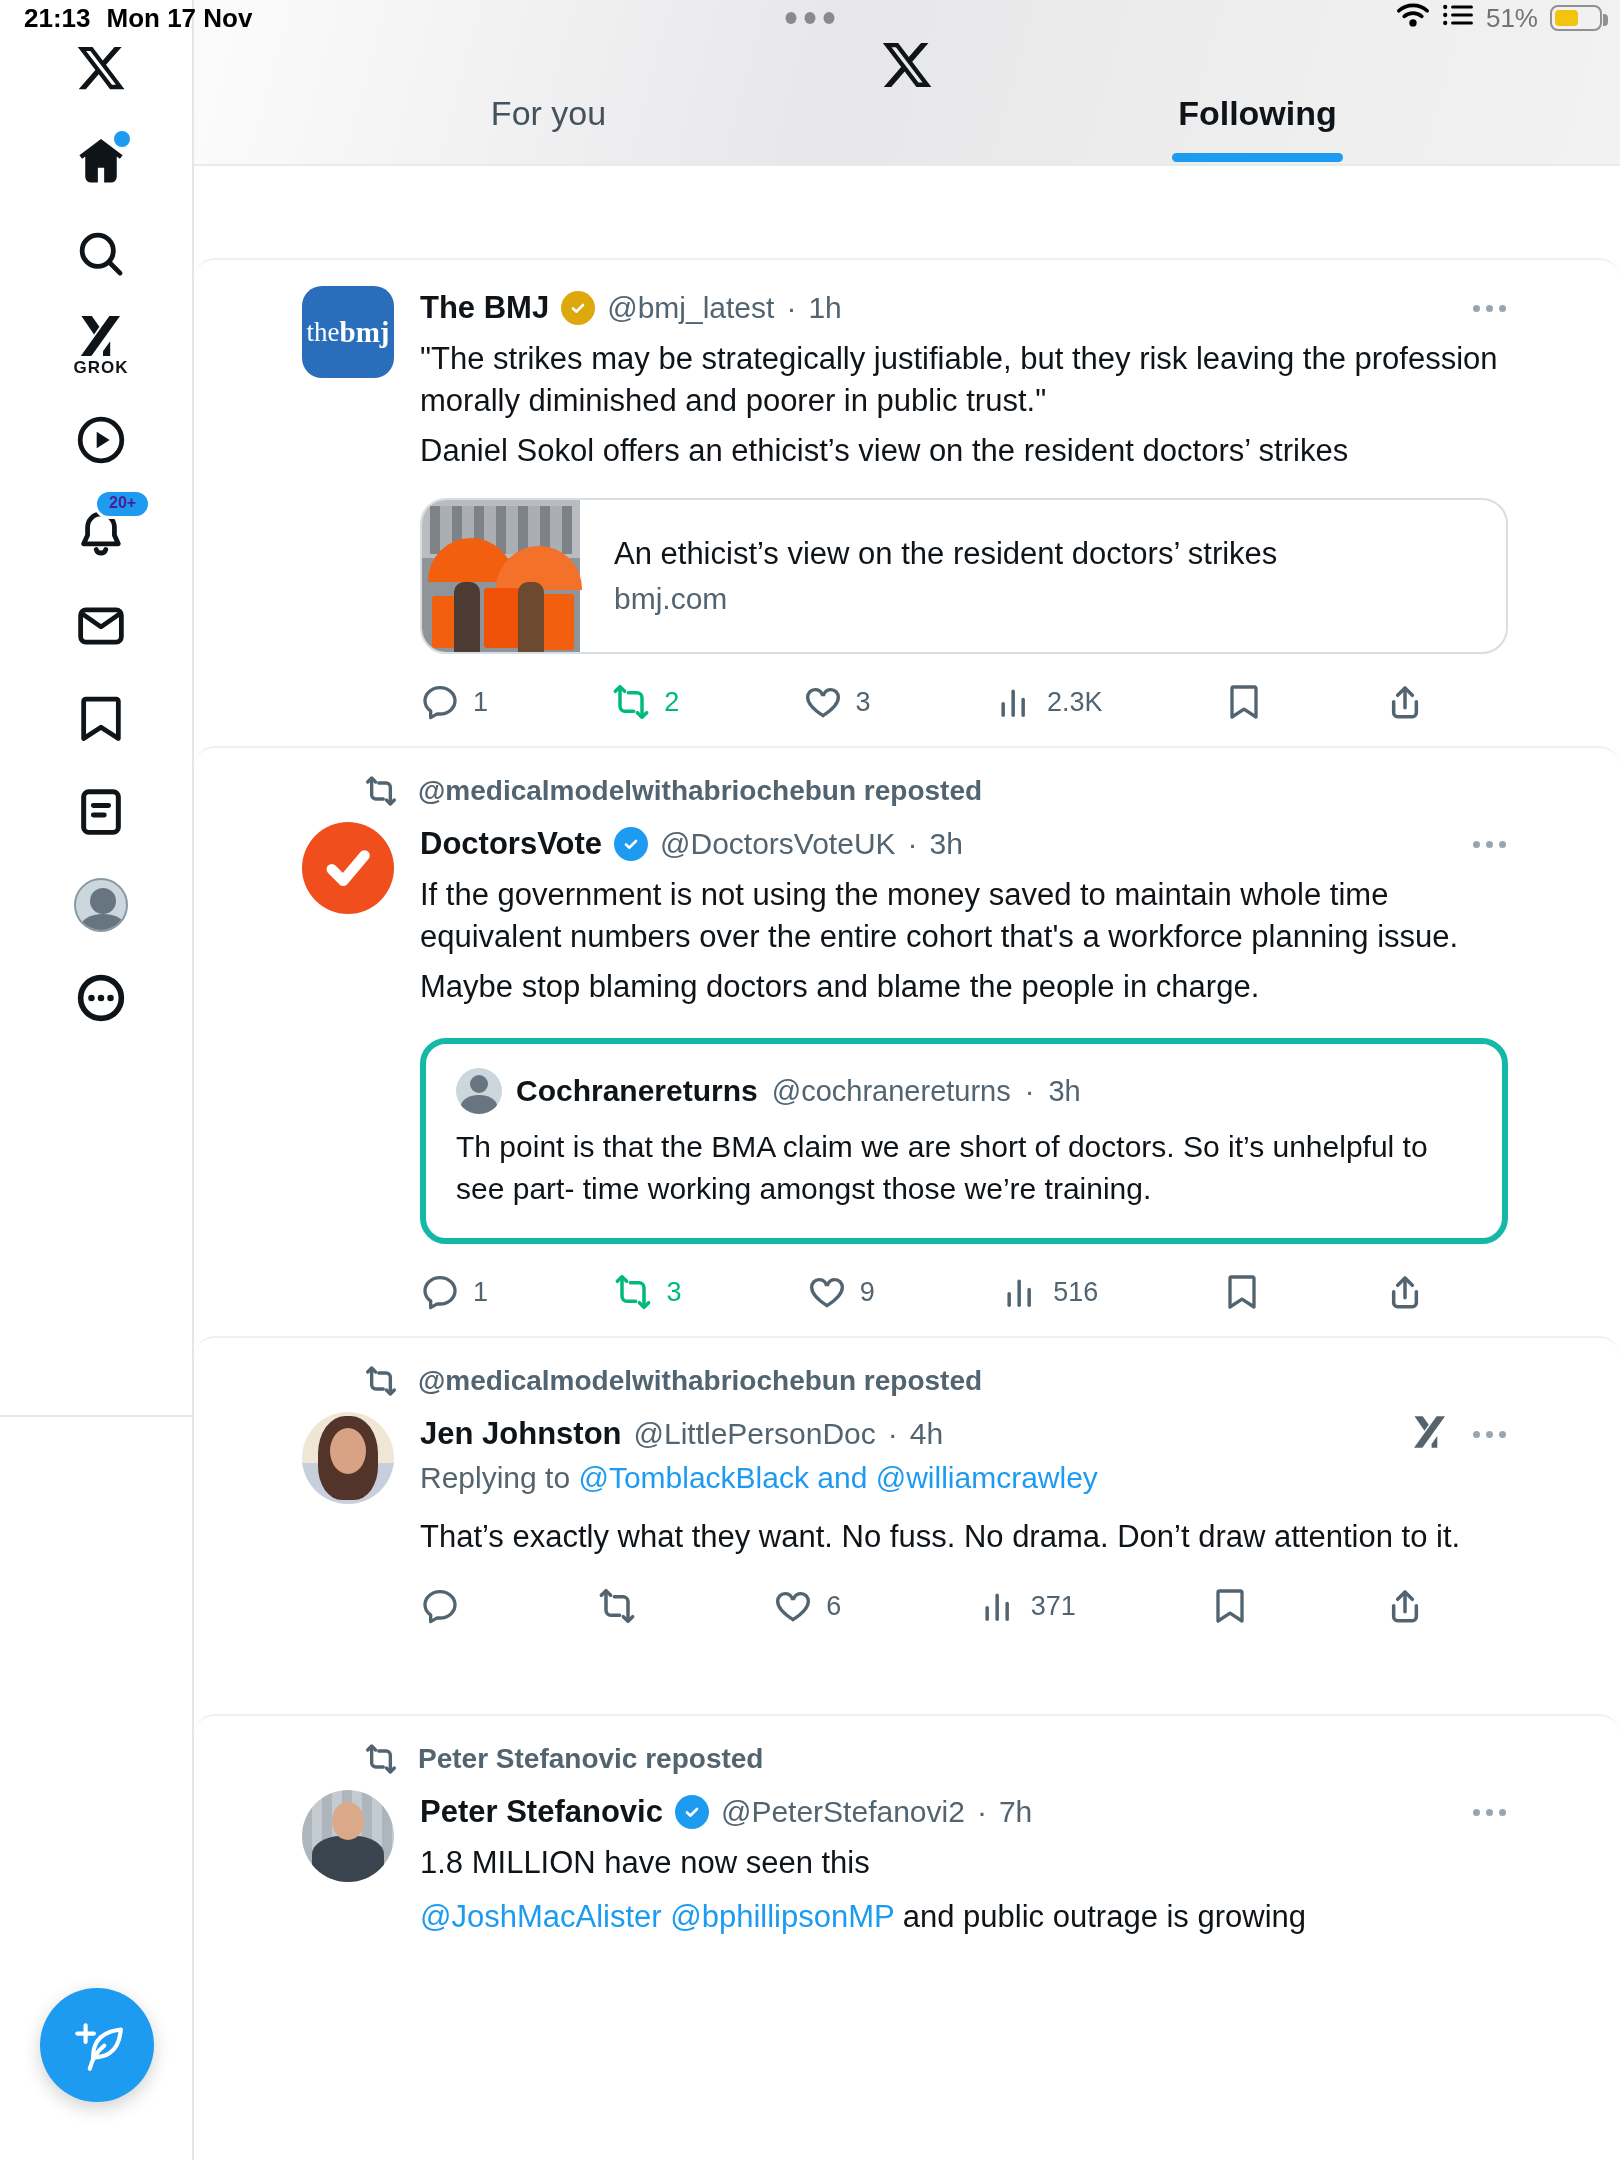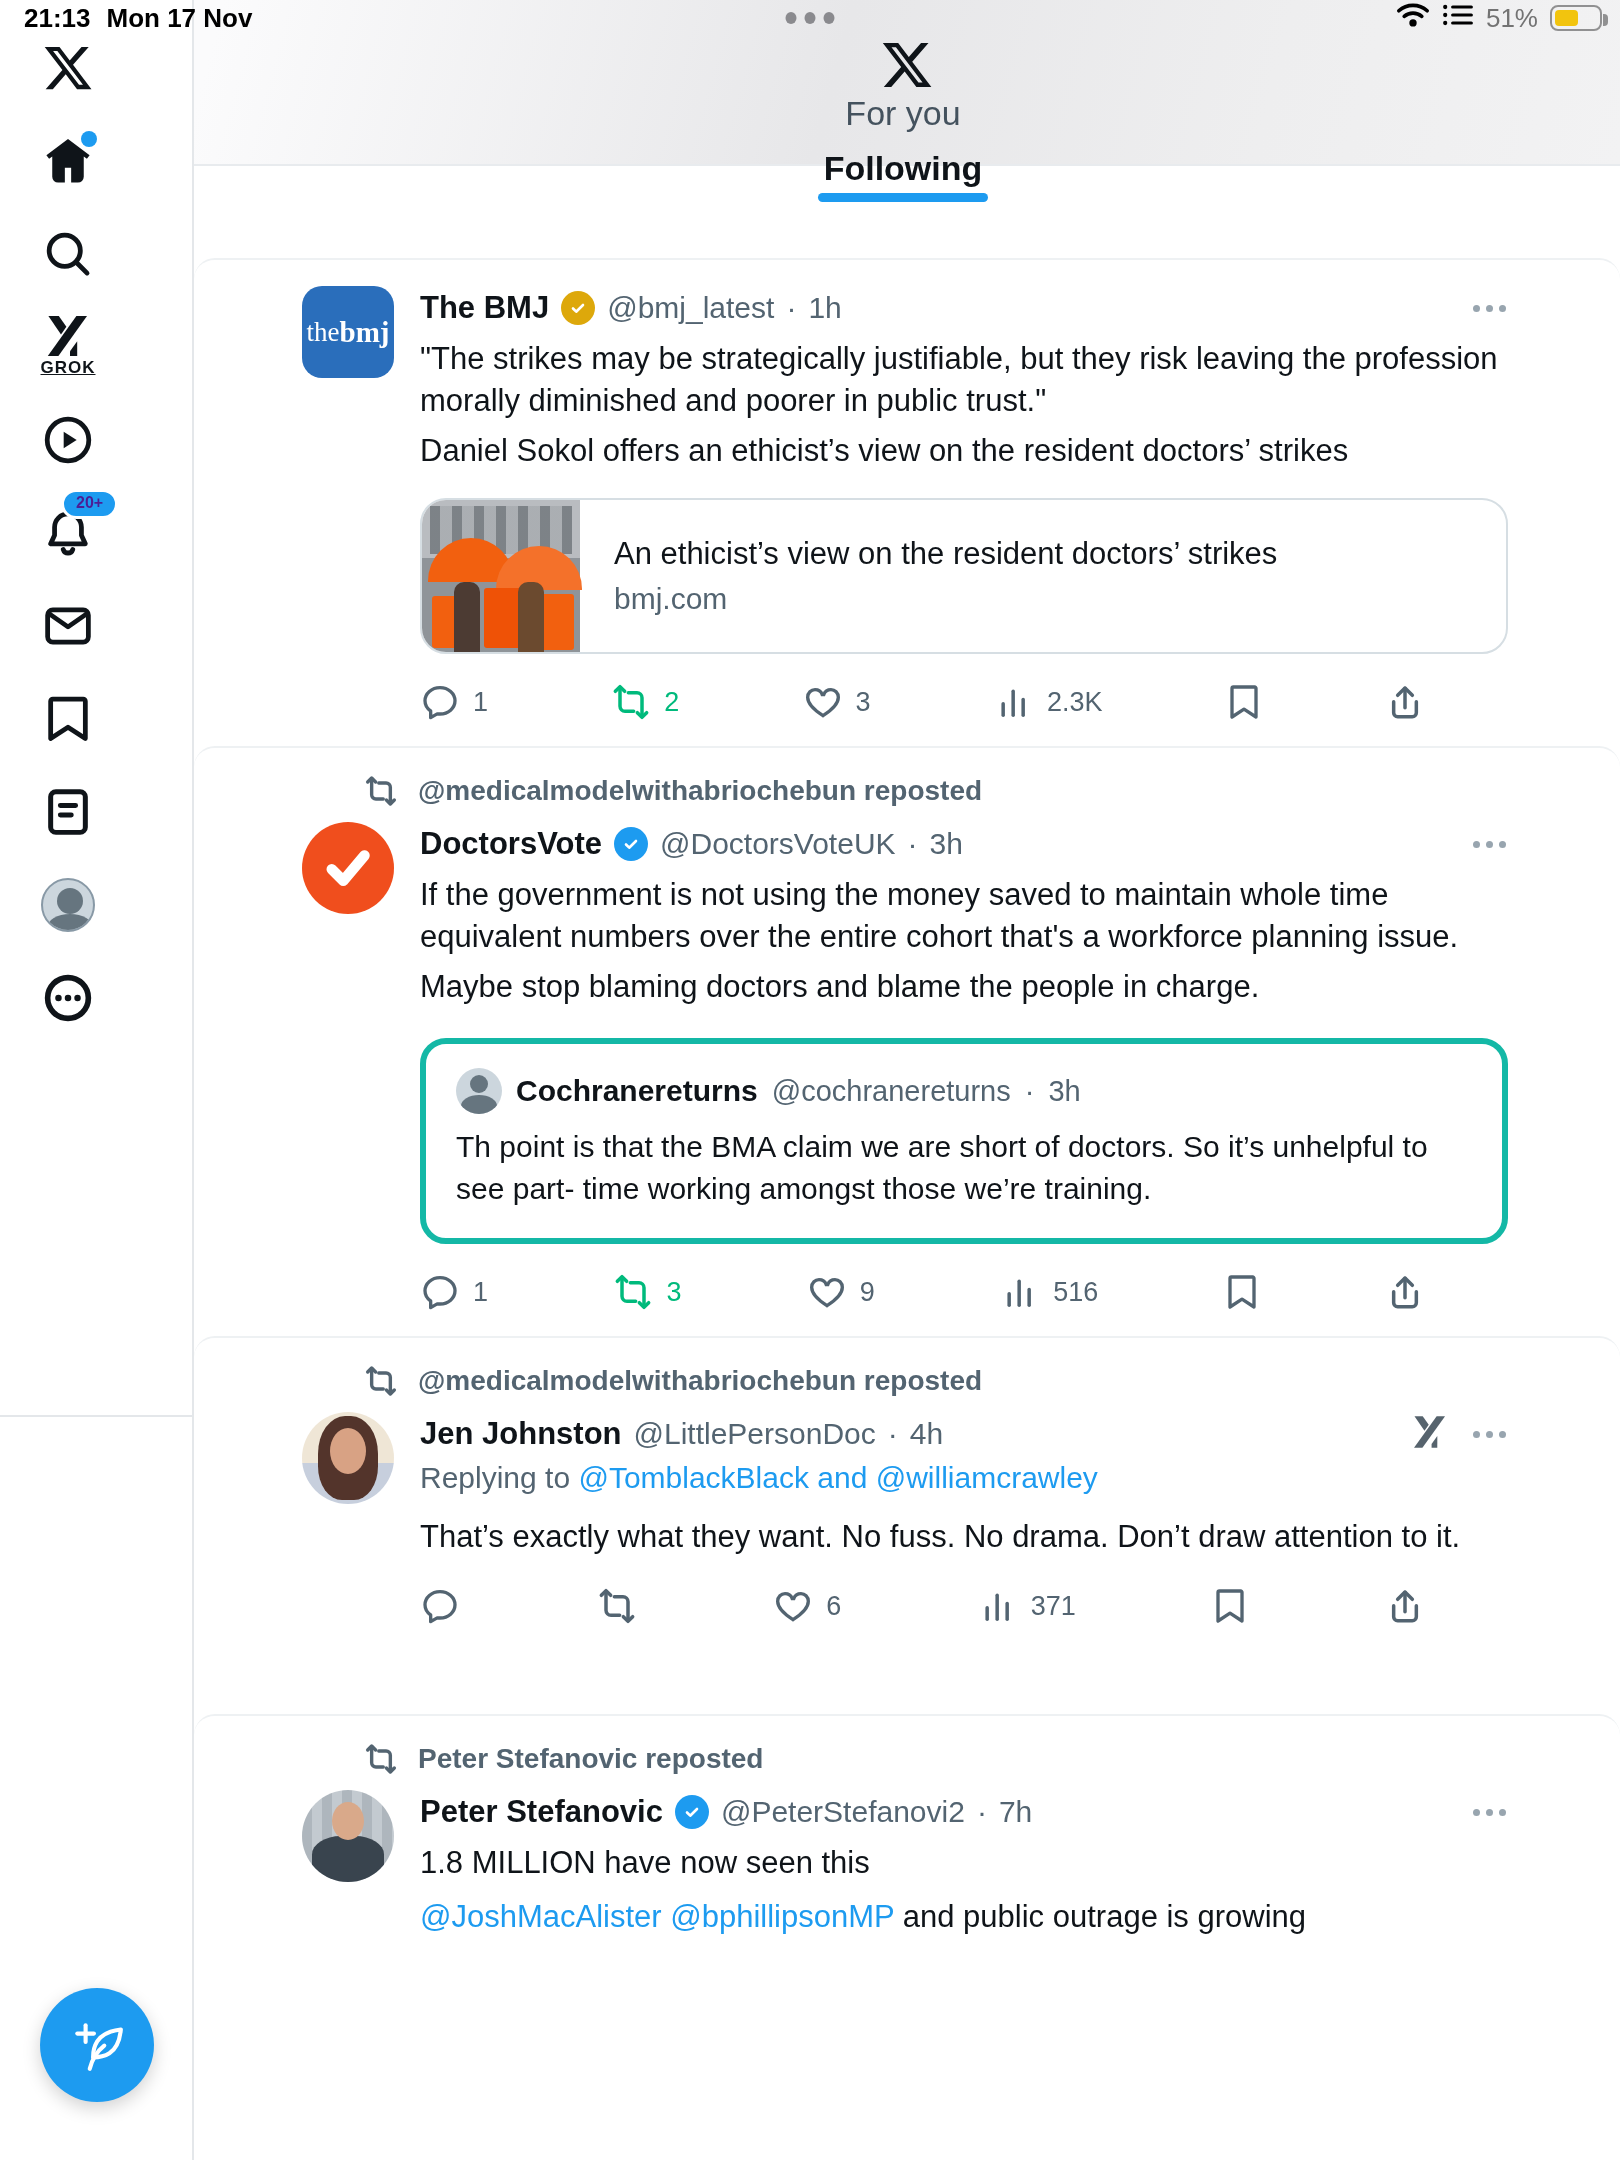--- a/index.html
+++ b/index.html
@@ -14,42 +14,42 @@
   .sb-dots { position:absolute; left:50%; top:12px; transform:translateX(-50%); display:flex; gap:8px; }
   .sb-dots i { width:11px; height:12px; border-radius:50%; background:#8a8a8e; }
   .sb-right { display:flex; align-items:center; gap:12px; font-size:26px; font-weight:400; color:#737373; }
   .battery { position:relative; width:52px; height:26px; border:2.5px solid rgba(0,0,0,.4); border-radius:8px; }
   .battery .fill { position:absolute; left:3px; top:3px; bottom:3px; width:48%; border-radius:4px; background:#f2c40e; }
   .battery .nub { position:absolute; right:-8px; top:7px; width:5px; height:12px; border-radius:0 4px 4px 0; background:rgba(0,0,0,.4); }
 
   
   .app { display:flex; height:100%; }
   .sidebar { width:194px; flex:none; border-right:2px solid #e4e7ea; background:#fff; position:relative; }
-  .nav { display:flex; flex-direction:column; align-items:center; width:136px; margin:36px 0 0 0;text-decoration:underline; }
+  .nav { display:flex; flex-direction:column; align-items:flex-end; width:136px; margin:36px 0 0 0; }
   .nav-item { width:70px; height:64px; margin-bottom:29px; display:flex; align-items:center; justify-content:center; position:relative; }
   .nav-item svg { display:block; }
   .home-dot { position:absolute; top:2px; right:6px; width:16px; height:16px; border-radius:50%; background:#1d9bf0; }
   .grok-wrap { display:flex; flex-direction:column; align-items:center; gap:2px; }
   .grok-label { font-size:17px; font-weight:800; letter-spacing:1px; color:#0f1419; }
   .badge { position:absolute; top:-12px; left:28px; background:#1d9bf0; color:#4c1d95; font-size:16px; font-weight:700;
     padding:2px 12px 4px; border-radius:999px; border:3px solid #fff; }
   .profile-dot { width:54px; height:54px; border-radius:50%; background:#ccd6dd; border:2px solid #8899a6; position:relative; overflow:hidden; }
   .profile-dot::before { content:""; position:absolute; left:14px; top:8px; width:26px; height:26px; border-radius:50%; background:#66757f; }
   .profile-dot::after { content:""; position:absolute; left:4px; top:34px; width:46px; height:28px; border-radius:50% 50% 0 0; background:#66757f; }
   .sidebar-divider { position:absolute; left:0; right:0; top:1415px; height:2px; background:#e4e7ea; }
   .compose-btn { position:absolute; left:40px; top:1988px; width:114px; height:114px; border-radius:50%;
     background:#1d9bf0; display:flex; align-items:center; justify-content:center; box-shadow:0 6px 18px rgba(0,0,0,.18); z-index:15; }
 
   
   .content { flex:1; display:flex; flex-direction:column; min-width:0; }
   .feed-header { height:166px; flex:none; position:relative;
     background:linear-gradient(105deg,#fbfbfc 2%,#e7e7e9 45%,#eeeeef 75%,#f2f2f3 100%);
     border-bottom:2px solid #e8ebee; }
   .header-logo { position:absolute; top:38px; left:50%; transform:translateX(-50%); }
-  .tabs { position:absolute; left:0; right:8px; bottom:0; height:70px; display:flex;flex-direction:column; }
+  .tabs { position:absolute; left:0; right:8px; bottom:0; height:70px; display:flex; }
   .tab { flex:1; display:flex; justify-content:center; }
   .tab-label { position:relative; font-size:34px; padding-bottom:16px; color:#44525e; font-weight:500; }
   .tab-label.active { color:#0f1419; font-weight:700; }
   .tab-label.active::after { content:""; position:absolute; left:-6px; right:-6px; bottom:2px; height:9px; border-radius:5px; background:#1d9bf0; }
 
   .timeline { flex:1; background:#fff; overflow:hidden; }
   .tl-spacer { height:92px; }
   article { border-top:2px solid #eef1f3; padding:26px 112px 24px 108px;border-radius:21px; }
 
   .repost-row { display:flex; align-items:center; gap:20px; margin:0 0 14px 62px; color:#536471; font-weight:700; font-size:28px; }

